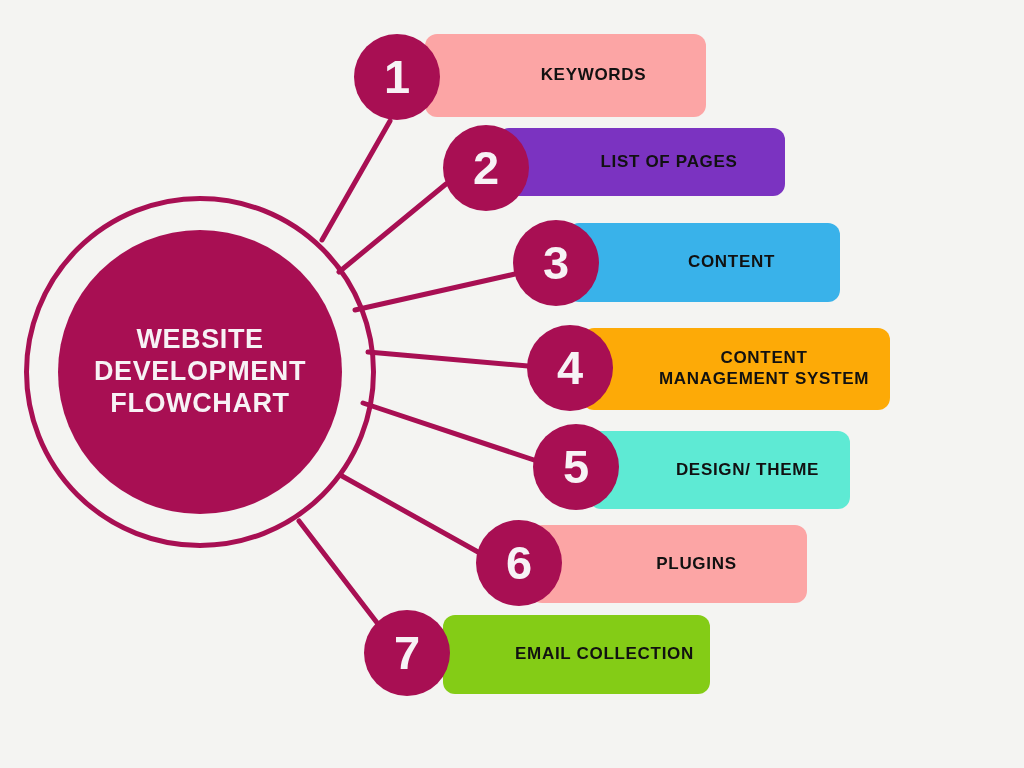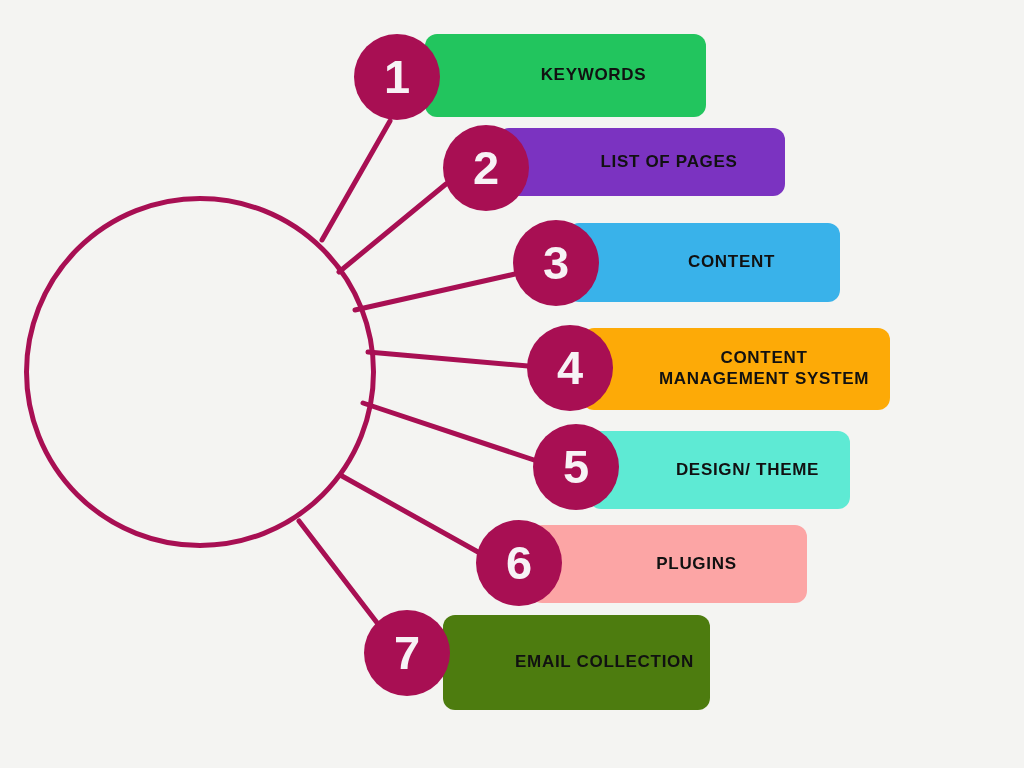--- a/index.html
+++ b/index.html
@@ -107,23 +107,28 @@
       <line x1="339" y1="272" x2="446" y2="184" stroke="#a80f53" stroke-width="5" stroke-linecap="round"></line>
       <line x1="355" y1="310" x2="515" y2="274" stroke="#a80f53" stroke-width="5" stroke-linecap="round"></line>
       <line x1="368" y1="352" x2="528" y2="366" stroke="#a80f53" stroke-width="5" stroke-linecap="round"></line>
       <line x1="363" y1="403" x2="534" y2="460" stroke="#a80f53" stroke-width="5" stroke-linecap="round"></line>
       <line x1="342" y1="476" x2="478" y2="552" stroke="#a80f53" stroke-width="5" stroke-linecap="round"></line>
       <line x1="299" y1="521" x2="378" y2="624" stroke="#a80f53" stroke-width="5" stroke-linecap="round"></line>
     </svg>
 
   <div class="hub-ring" style="left: 24px; top: 196px; width: 352px; height: 352px; border-color: rgb(168, 15, 83);"></div>
 
+  <div class="hub-disc" style="left: 58px; top: 230px; width: 284px; height: 284px; background: rgb(168, 15, 83);">
+    <div class="hub-label" style="color: rgb(247, 242, 245);">WEBSITE
+DEVELOPMENT
+FLOWCHART</div>
+  </div>
 
   <div class="node">
-    <div class="bar" style="left: 425px; top: 34px; width: 281px; height: 83px; background: #22c55e;">
+    <div class="bar" style="left: 425px; top: 34px; width: 281px; height: 83px; background: #fca5a5;">
       <span class="bar-label">KEYWORDS</span>
     </div>
     <div class="badge" style="left: 354px; top: 34px; width: 86px; height: 86px; background: rgb(168, 15, 83);">
       <span class="badge-num">1</span>
     </div>
   </div>
 
   <div class="node">
     <div class="bar" style="left: 497px; top: 128px; width: 288px; height: 68px; background: rgb(123, 51, 193);">
       <span class="bar-label">LIST OF PAGES</span>
@@ -164,21 +169,21 @@
   <div class="node">
     <div class="bar" style="left: 530px; top: 525px; width: 277px; height: 78px; background: #fca5a5;">
       <span class="bar-label">PLUGINS</span>
     </div>
     <div class="badge" style="left: 476px; top: 520px; width: 86px; height: 86px; background: rgb(168, 15, 83);">
       <span class="badge-num">6</span>
     </div>
   </div>
 
   <div class="node">
-    <div class="bar" style="left: 443px; top: 615px; width: 267px; height: 95px; background: #4d7c0f;">
+    <div class="bar" style="left: 443px; top: 615px; width: 267px; height: 79px; background: #84cc16;">
       <span class="bar-label">EMAIL COLLECTION</span>
     </div>
     <div class="badge" style="left: 364px; top: 610px; width: 86px; height: 86px; background: rgb(168, 15, 83);">
       <span class="badge-num">7</span>
     </div>
   </div>
 
 </div>
 
 </body></html>

